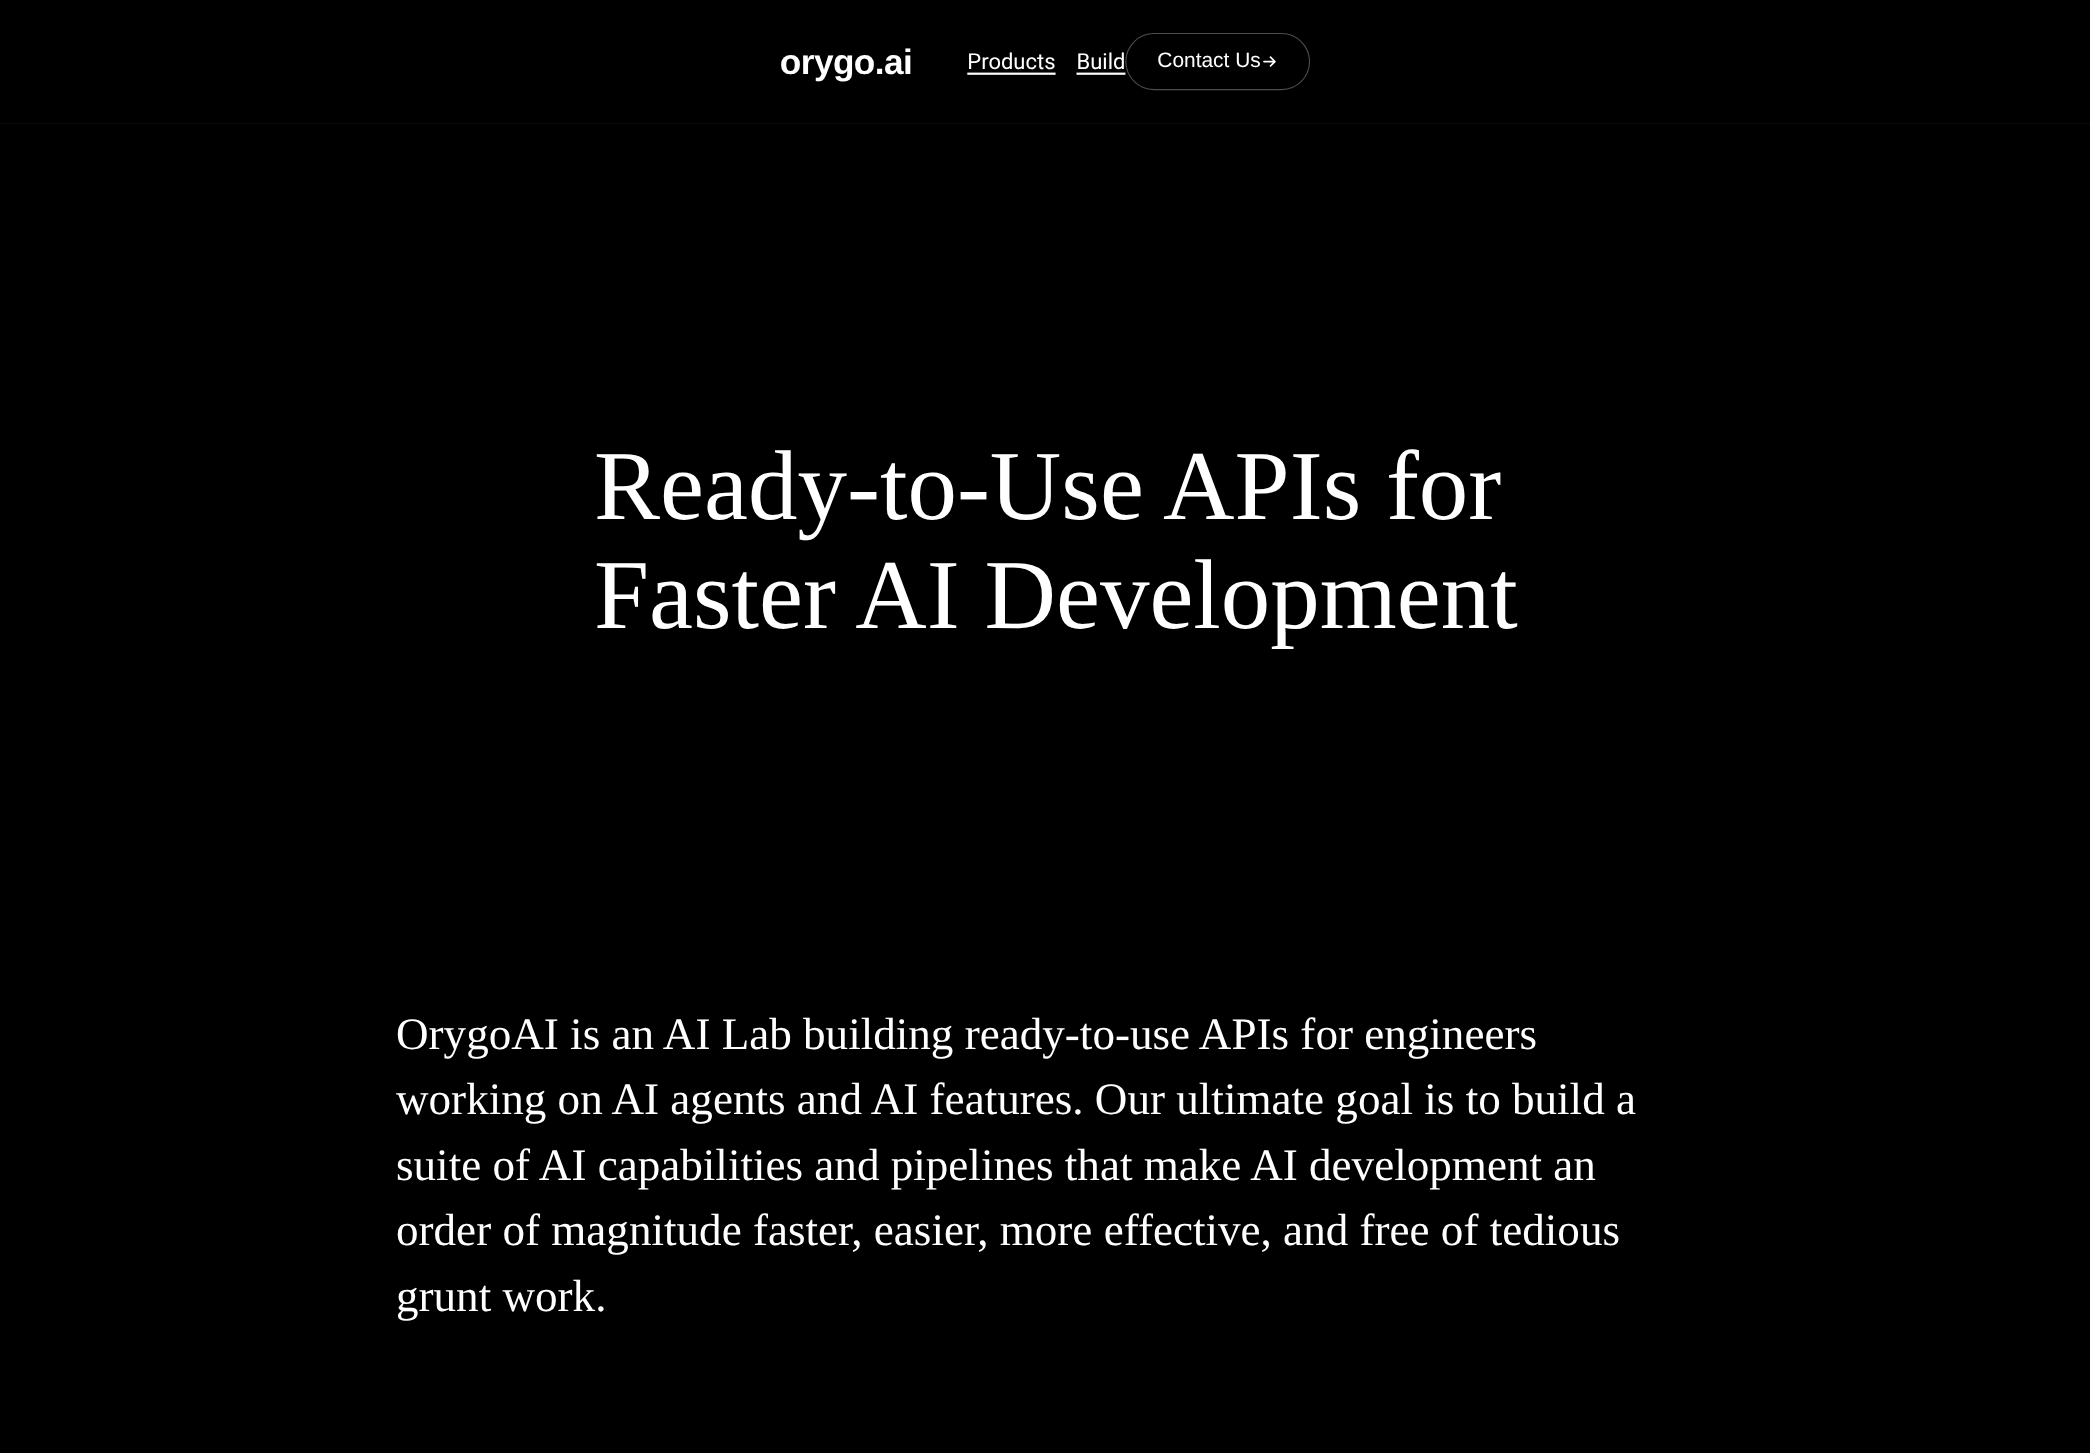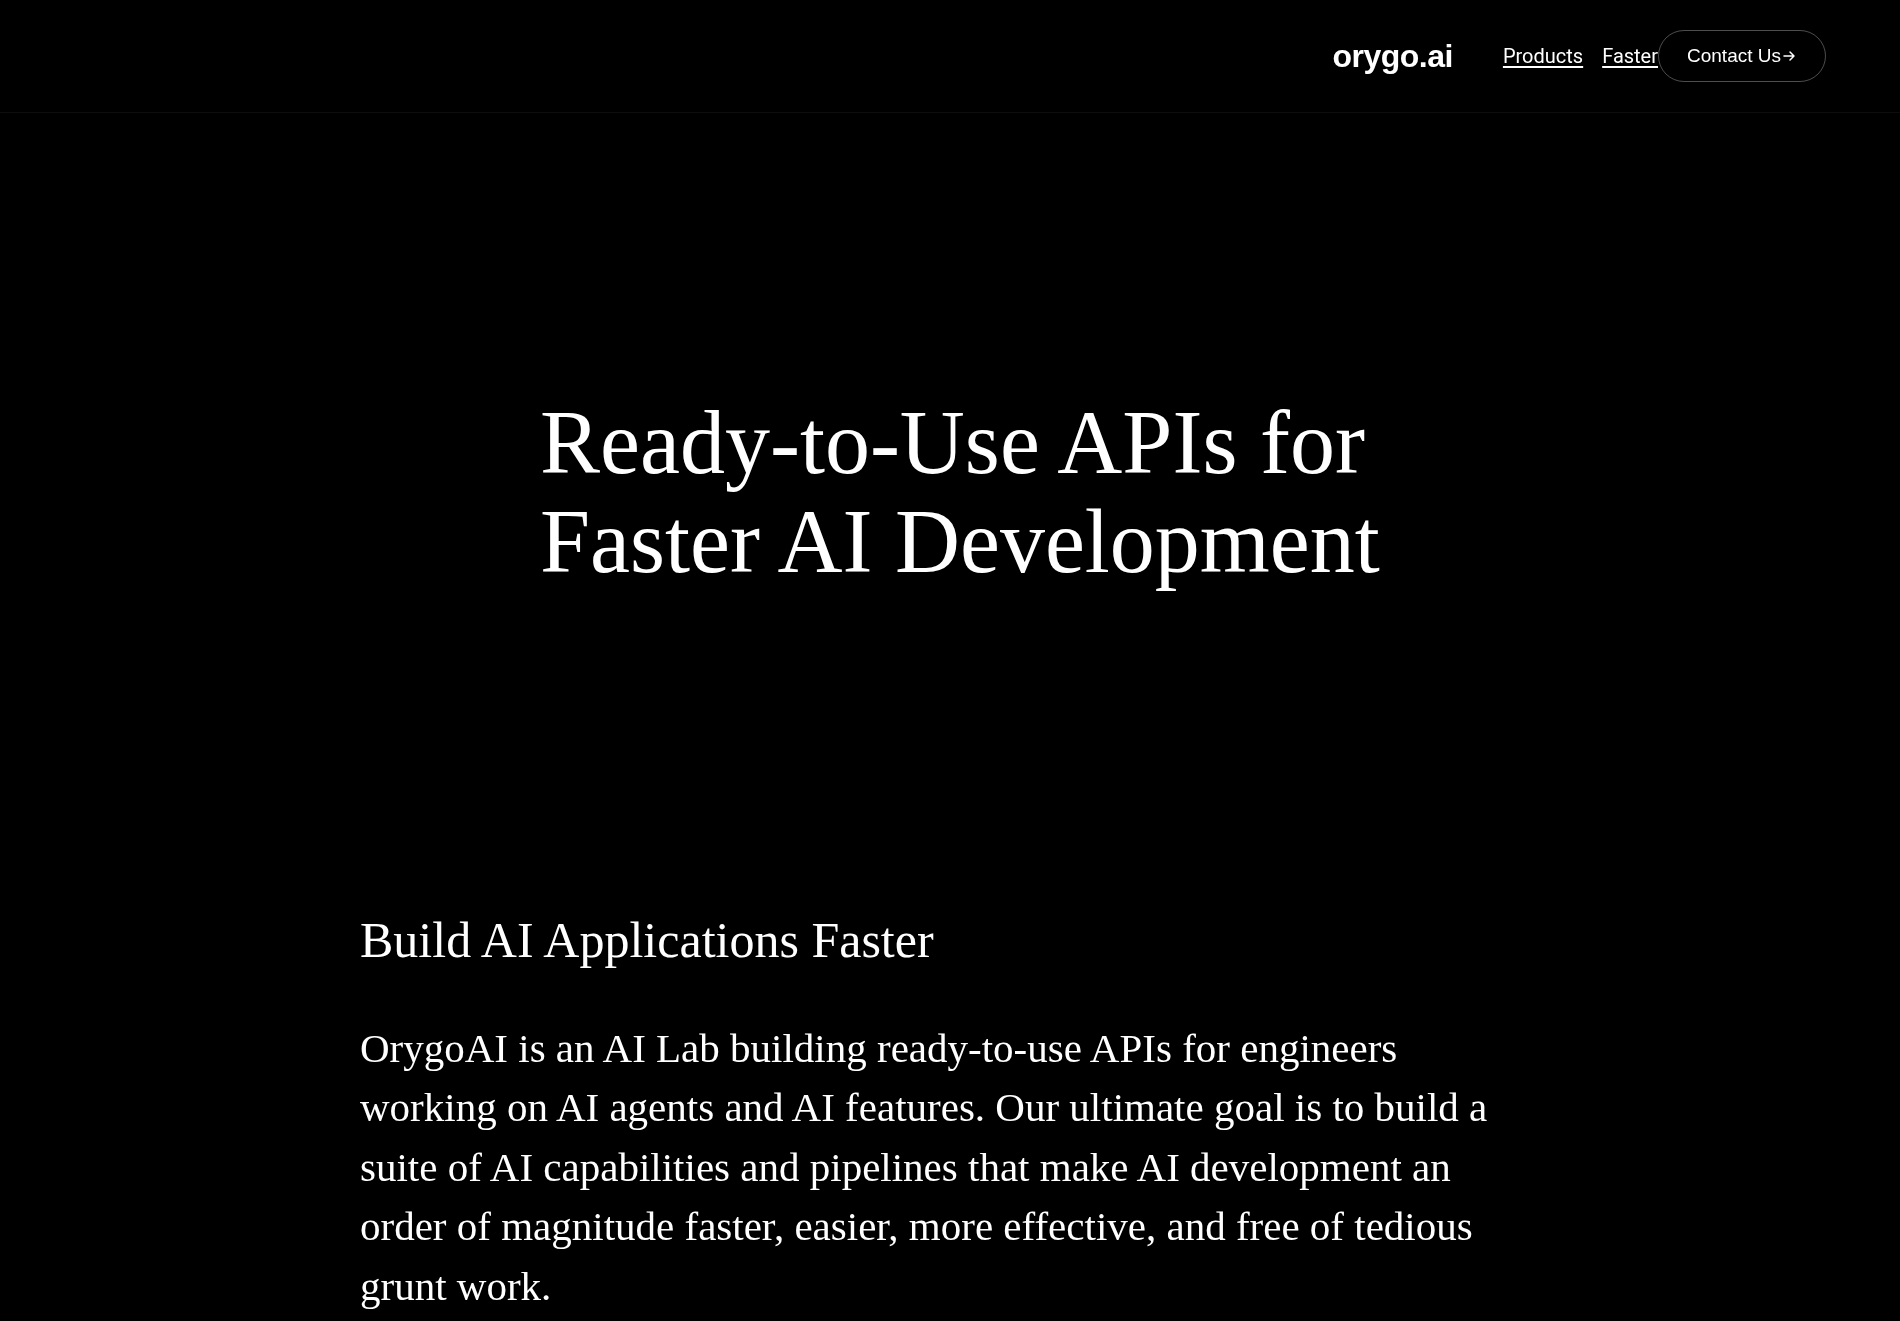--- a/index.html
+++ b/index.html
@@ -11,21 +11,21 @@
     body {
       background-color: #000000;
       color: #ffffff;
       font-family: -apple-system, BlinkMacSystemFont, 'Segoe UI', Roboto, sans-serif;
       min-height: 100vh;
     }
     
     .header {
       display: flex;
       align-items: center;
-      justify-content: flex-end;
+      justify-content: center;
       padding: 30px 74px;
       border-bottom: 1px solid rgba(255, 255, 255, 0.05);
     }
     
     .header-left {
       display: flex;
       align-items: center;
       gap: 50px;
     }
     
@@ -109,33 +109,32 @@
 </head>
 <body>
 
 <header class="header">
   <div class="header-left">
     <div class="logo">
       <span class="logo-text">orygo.ai</span>
     </div>
     <nav class="nav-links">
       <a class="nav-link">Products</a>
-      <a class="nav-link">Faster</a>
+      <a class="nav-link">Build</a>
     </nav>
   </div>
   <button class="contact-button">
     <span>Contact Us</span>
     <span class="arrow-icon">
       <svg width="16" height="16" viewBox="0 0 16 16" fill="none">
         <path d="M3 8H13M13 8L9 4M13 8L9 12" stroke="white" stroke-width="1.5" stroke-linecap="round" stroke-linejoin="round"></path>
       </svg>
     </span>
   </button>
 </header>
 
 <section class="hero-section">
   <h1 class="hero-title">Ready-to-Use APIs for Faster AI Development</h1>
 </section>
 
 <section class="content-section">
-  <h2 class="section-title">Build AI Applications Faster</h2>
   <p class="section-body">OrygoAI is an AI Lab building ready-to-use APIs for engineers working on AI agents and AI features. Our ultimate goal is to build a suite of AI capabilities and pipelines that make AI development an order of magnitude faster, easier, more effective, and free of tedious grunt work.</p>
 </section>
 
 </body></html>

